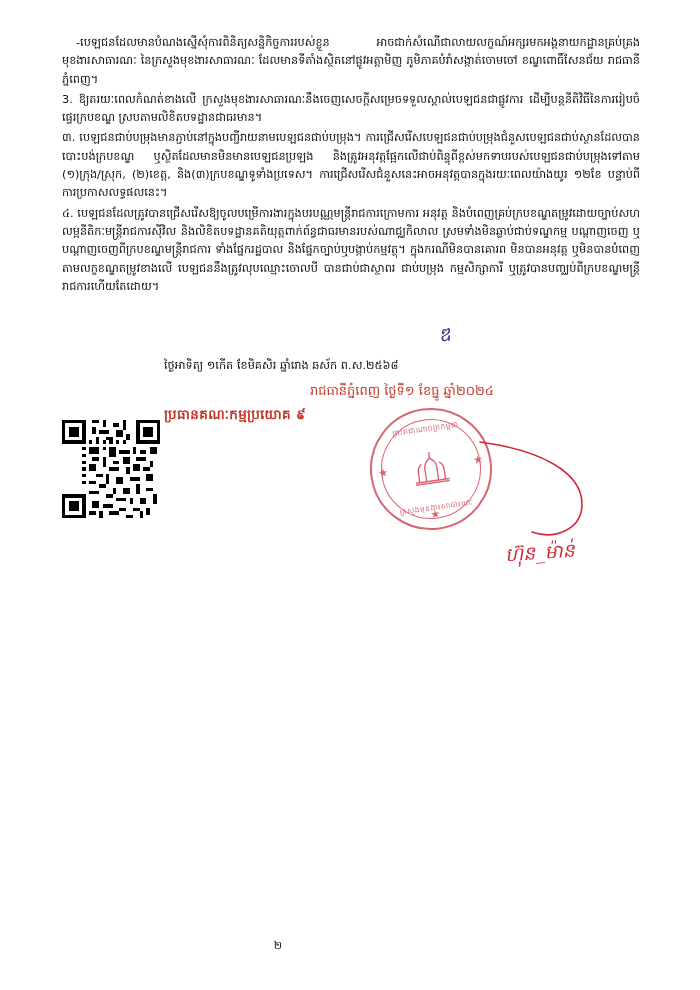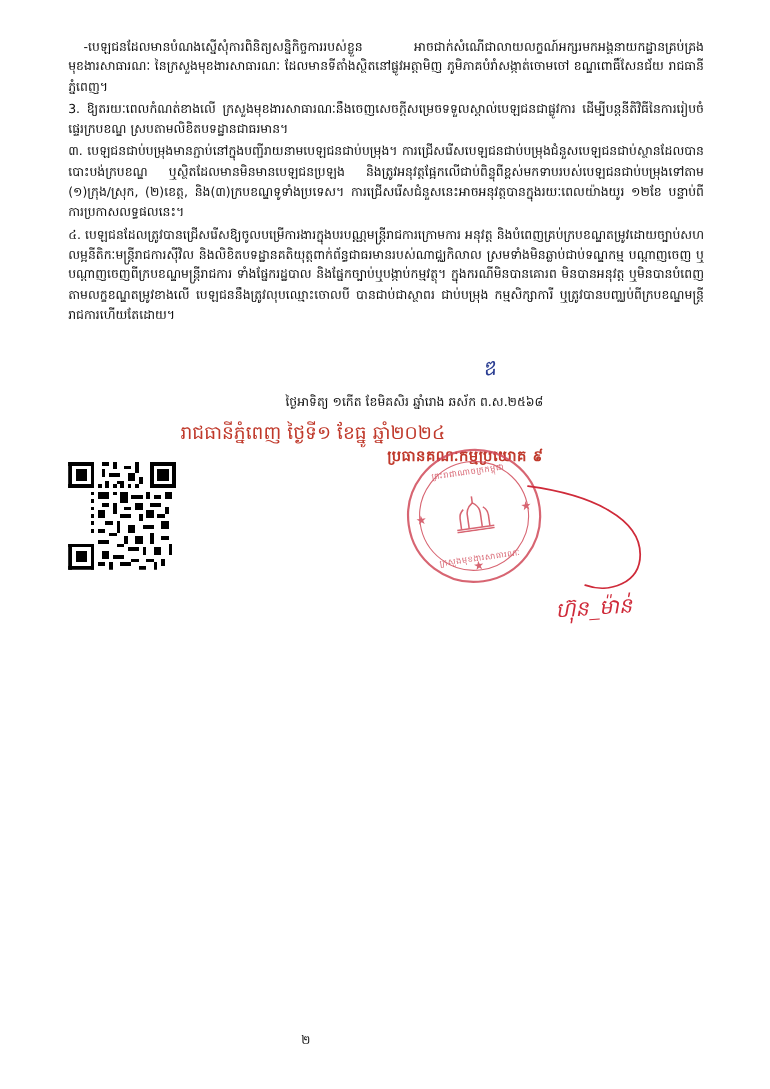--- a/index.html
+++ b/index.html
@@ -49,39 +49,39 @@
     font-size: 19px;
     font-style: italic;
     transform: rotate(-12deg);
     opacity: 0.92;
   }
   .date-line {
     position: absolute;
     right: 62px;
     top: 358px;
     width: 330px;
-    text-align: right;
+    text-align: left;
     font-size: 11.3px;
     color: #0d0d0d;
   }
   .date-line-2 {
     position: absolute;
     right: 62px;
     top: 382px;
     width: 330px;
-    text-align: left;
-    font-size: 17px;
+    text-align: right;
+    font-size: 13px;
     color: #c0392b;
   }
   .title-red {
     position: absolute;
     right: 62px;
     top: 406px;
     width: 330px;
-    text-align: right;
+    text-align: left;
     font-size: 13.5px;
     font-weight: bold;
     color: #c0392b;
     letter-spacing: 0.4px;
   }
   
   .stamp {
     position: absolute;
     left: 370px;
     top: 408px;

